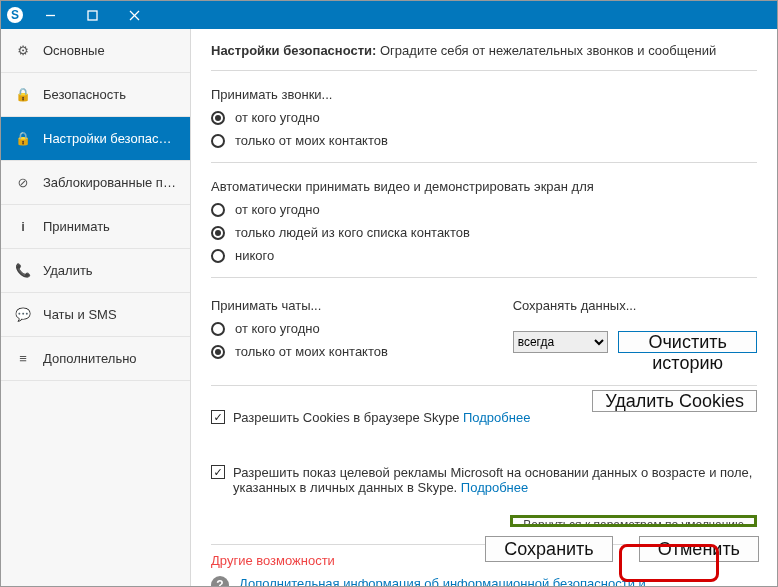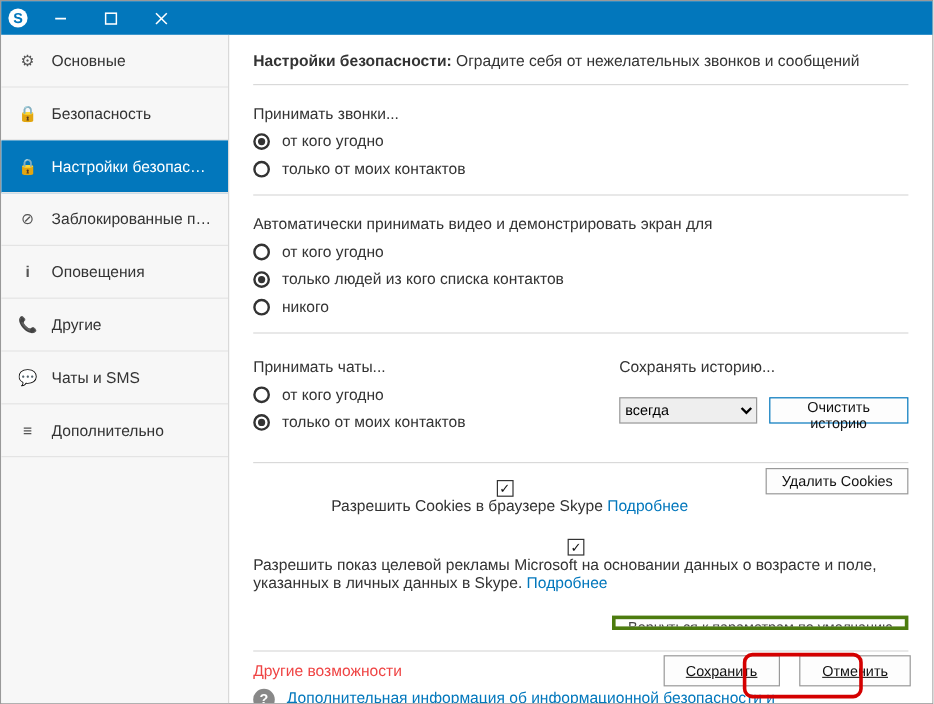--- a/index.html
+++ b/index.html
@@ -123,26 +123,26 @@
     font-family: inherit; font-size: 12px;
     background: #eee;
   }
   .btn {
     height: 22px;
     padding: 0 12px;
     border: 1px solid #0277bc;
     background: #fdfdfd;
     color: #111;
     font-family: inherit;
-    font-size: 12px;
+    font-size: 18px;
     cursor: pointer;
   }
   .btn.plain { border-color: #999; }
 
-  .check-row { display: flex; align-items: center; margin: 10px 0; flex-direction: column; }
+  .check-row { display: flex; align-items: flex-start; margin: 20px 0; }
   .check {
     width: 14px; height: 14px;
     border: 1px solid #333;
     margin-right: 8px;
     display: inline-flex; align-items: center; justify-content: center;
     font-size: 11px;
     flex-shrink: 0;
   }
   .check.checked::after { content: "✓"; color: #111; }
   .link { color: #0277bc; text-decoration: none; cursor: pointer; }
@@ -171,25 +171,24 @@
     background: #888;
     color: #fff;
     display: flex; align-items: center; justify-content: center;
     font-weight: bold;
     font-size: 12px;
     flex-shrink: 0;
   }
 
   .footer {
     position: absolute;
-    bottom: 2px; right: 0;
+    bottom: 12px; right: 0;
     padding: 8px 18px 12px 0;
     display: flex;
-    gap: 16px;
-    text-decoration: underline;
+    gap: 26px;
   }
   .footer .btn { height: 26px; padding: 0 18px; }
   .highlight-red {
     position: absolute;
     border: 3px solid #d40000;
     border-radius: 8px;
     pointer-events: none;
   }
 </style>
 </head>
@@ -231,25 +230,25 @@
         <span class="lbl">Настройки безопасно...</span>
       </div>
       <div class="side-item">
         <span class="ico">⊘</span>
         <span class="lbl">Заблокированные по...</span>
       </div>
       <div class="side-item">
         <span class="ico">
             <b>i</b>
           </span>
-        <span class="lbl">Оповещения</span>
+        <span class="lbl">Принимать</span>
       </div>
       <div class="side-item">
         <span class="ico">📞</span>
-        <span class="lbl">Другие</span>
+        <span class="lbl">Удалить</span>
       </div>
       <div class="side-item">
         <span class="ico">💬</span>
         <span class="lbl">Чаты и SMS</span>
       </div>
       <div class="side-item">
         <span class="ico">≡</span>
         <span class="lbl">Дополнительно</span>
       </div>
     </div>
@@ -294,21 +293,21 @@
             <div class="radio-row">
               <span class="radio"></span>
               <span>от кого угодно</span>
             </div>
             <div class="radio-row">
               <span class="radio checked"></span>
               <span>только от моих контактов</span>
             </div>
           </div>
           <div>
-            <div class="section-title">Сохранять историю...</div>
+            <div class="section-title">Сохранять данных...</div>
             <div class="history-row">
               <select class="history-select">
                 <option>всегда</option>
               </select>
               <button class="btn">Очистить историю</button>
             </div>
           </div>
         </div>
 
         <hr class="hr">

